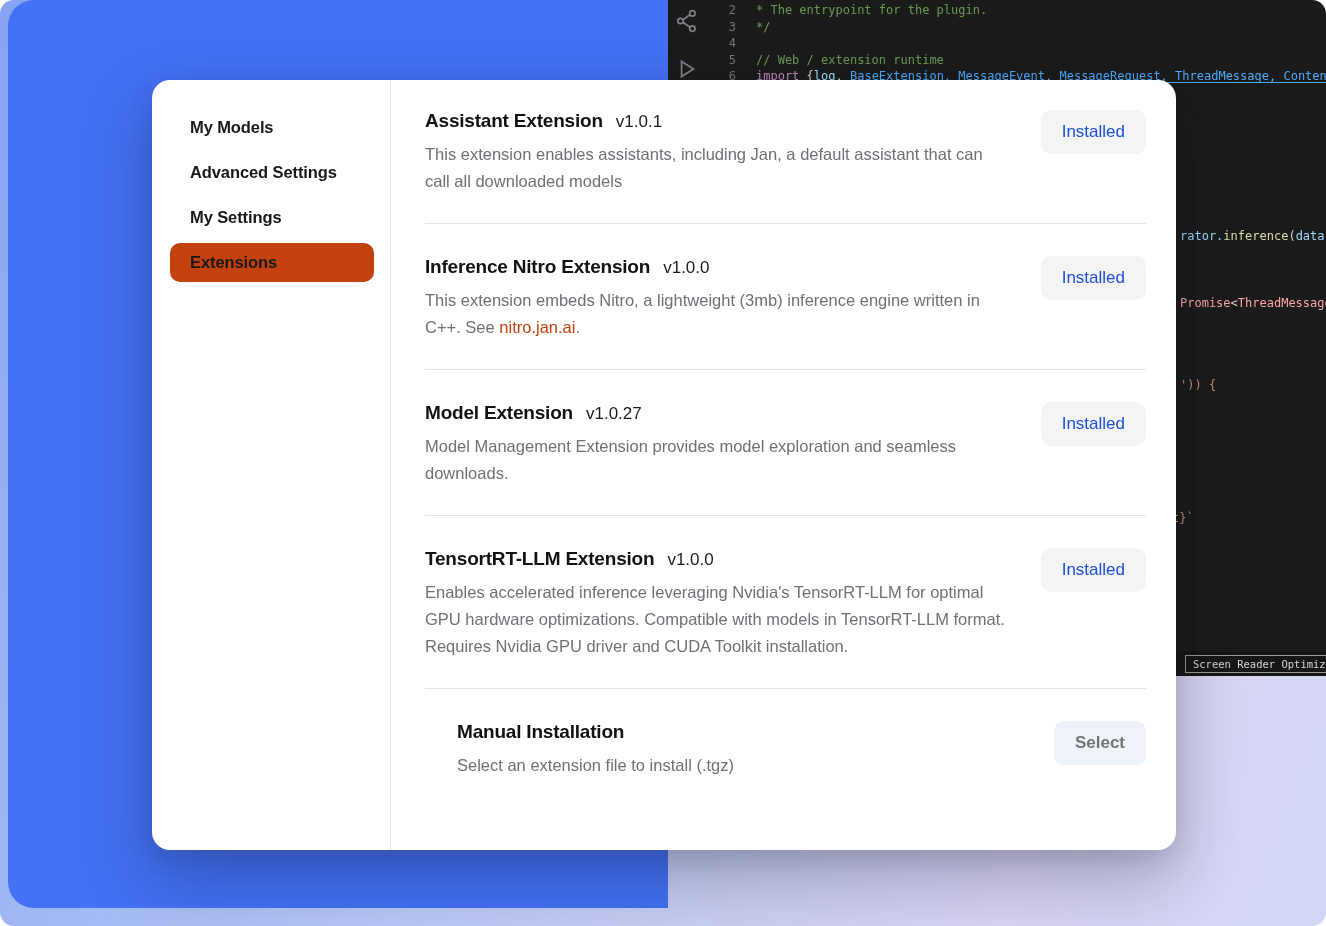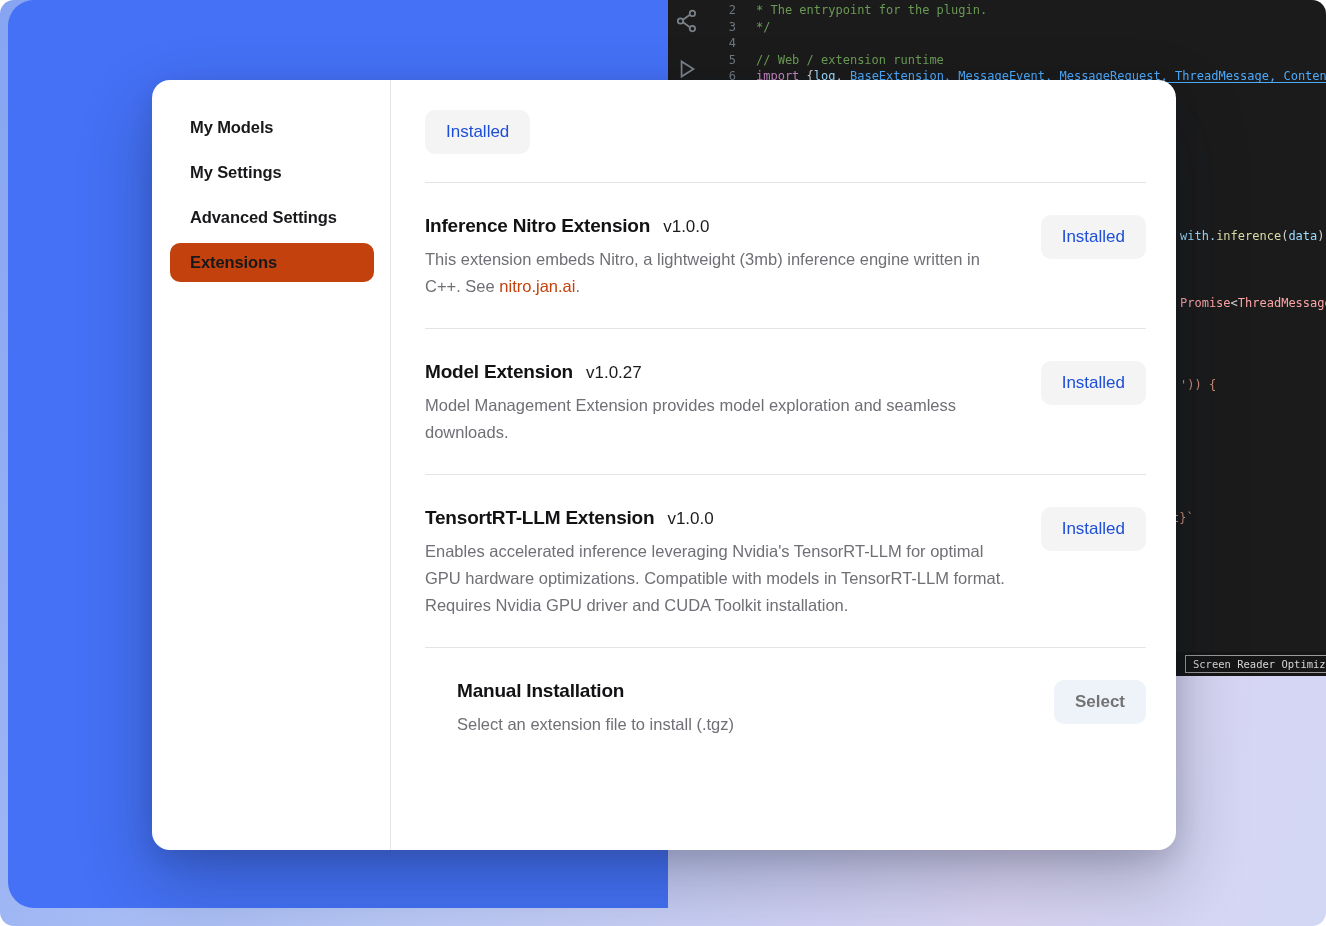--- a/index.html
+++ b/index.html
@@ -97,21 +97,21 @@
       </div>
       <div class="code-line">
         <span class="ln">6</span>
         <span>
           <span class="tok-kw">import</span><span class="tok-punct"> {</span><span class="tok-var">log</span><span class="tok-punct">, </span><span class="tok-import">BaseExtension, MessageEvent, MessageRequest, ThreadMessage, ContentType</span>
         </span>
       </div>
     </div>
 
     <div class="frag frag1">
-      <span class="tok-var">with.</span><span class="tok-fn">inference</span><span class="tok-punct">(</span><span class="tok-var">data</span><span class="tok-punct">));</span>
+      <span class="tok-var">rator.</span><span class="tok-fn">inference</span><span class="tok-punct">(</span><span class="tok-var">data</span><span class="tok-punct">));</span>
     </div>
     <div class="frag frag2">
       <span class="tok-type">Promise</span><span class="tok-punct">&lt;</span><span class="tok-type">ThreadMessage</span>
     </div>
     <div class="frag frag3">
       <span class="tok-str">')) {</span>
     </div>
     <div class="frag frag4">
       <span class="tok-str">t}`</span>
     </div>
@@ -119,28 +119,35 @@
     <div class="statusbar">
       <span class="status-left">go</span>
       <span class="status-badge">Screen Reader Optimize</span>
     </div>
   </div>
 
   <div class="modal">
 
     <aside class="sidebar">
       <div class="nav-item">My Models</div>
+      <div class="nav-item">Advanced Settings</div>
       <div class="nav-item">My Settings</div>
-      <div class="nav-item">Advanced Settings</div>
       <div class="nav-item active">Extensions</div>
     </aside>
 
     <main class="content">
 
       <section class="row first">
+        <div class="row-text">
+          <div class="row-title">
+            <h3>Assistant Extension</h3>
+            <span class="ver">v1.0.1</span>
+          </div>
+          <p class="desc">This extension enables assistants, including Jan, a default assistant that can call all downloaded models</p>
+        </div>
         <button class="btn installed">Installed</button>
       </section>
       <hr class="div">
 
       <section class="row">
         <div class="row-text">
           <div class="row-title">
             <h3>Inference Nitro Extension</h3>
             <span class="ver">v1.0.0</span>
           </div>

